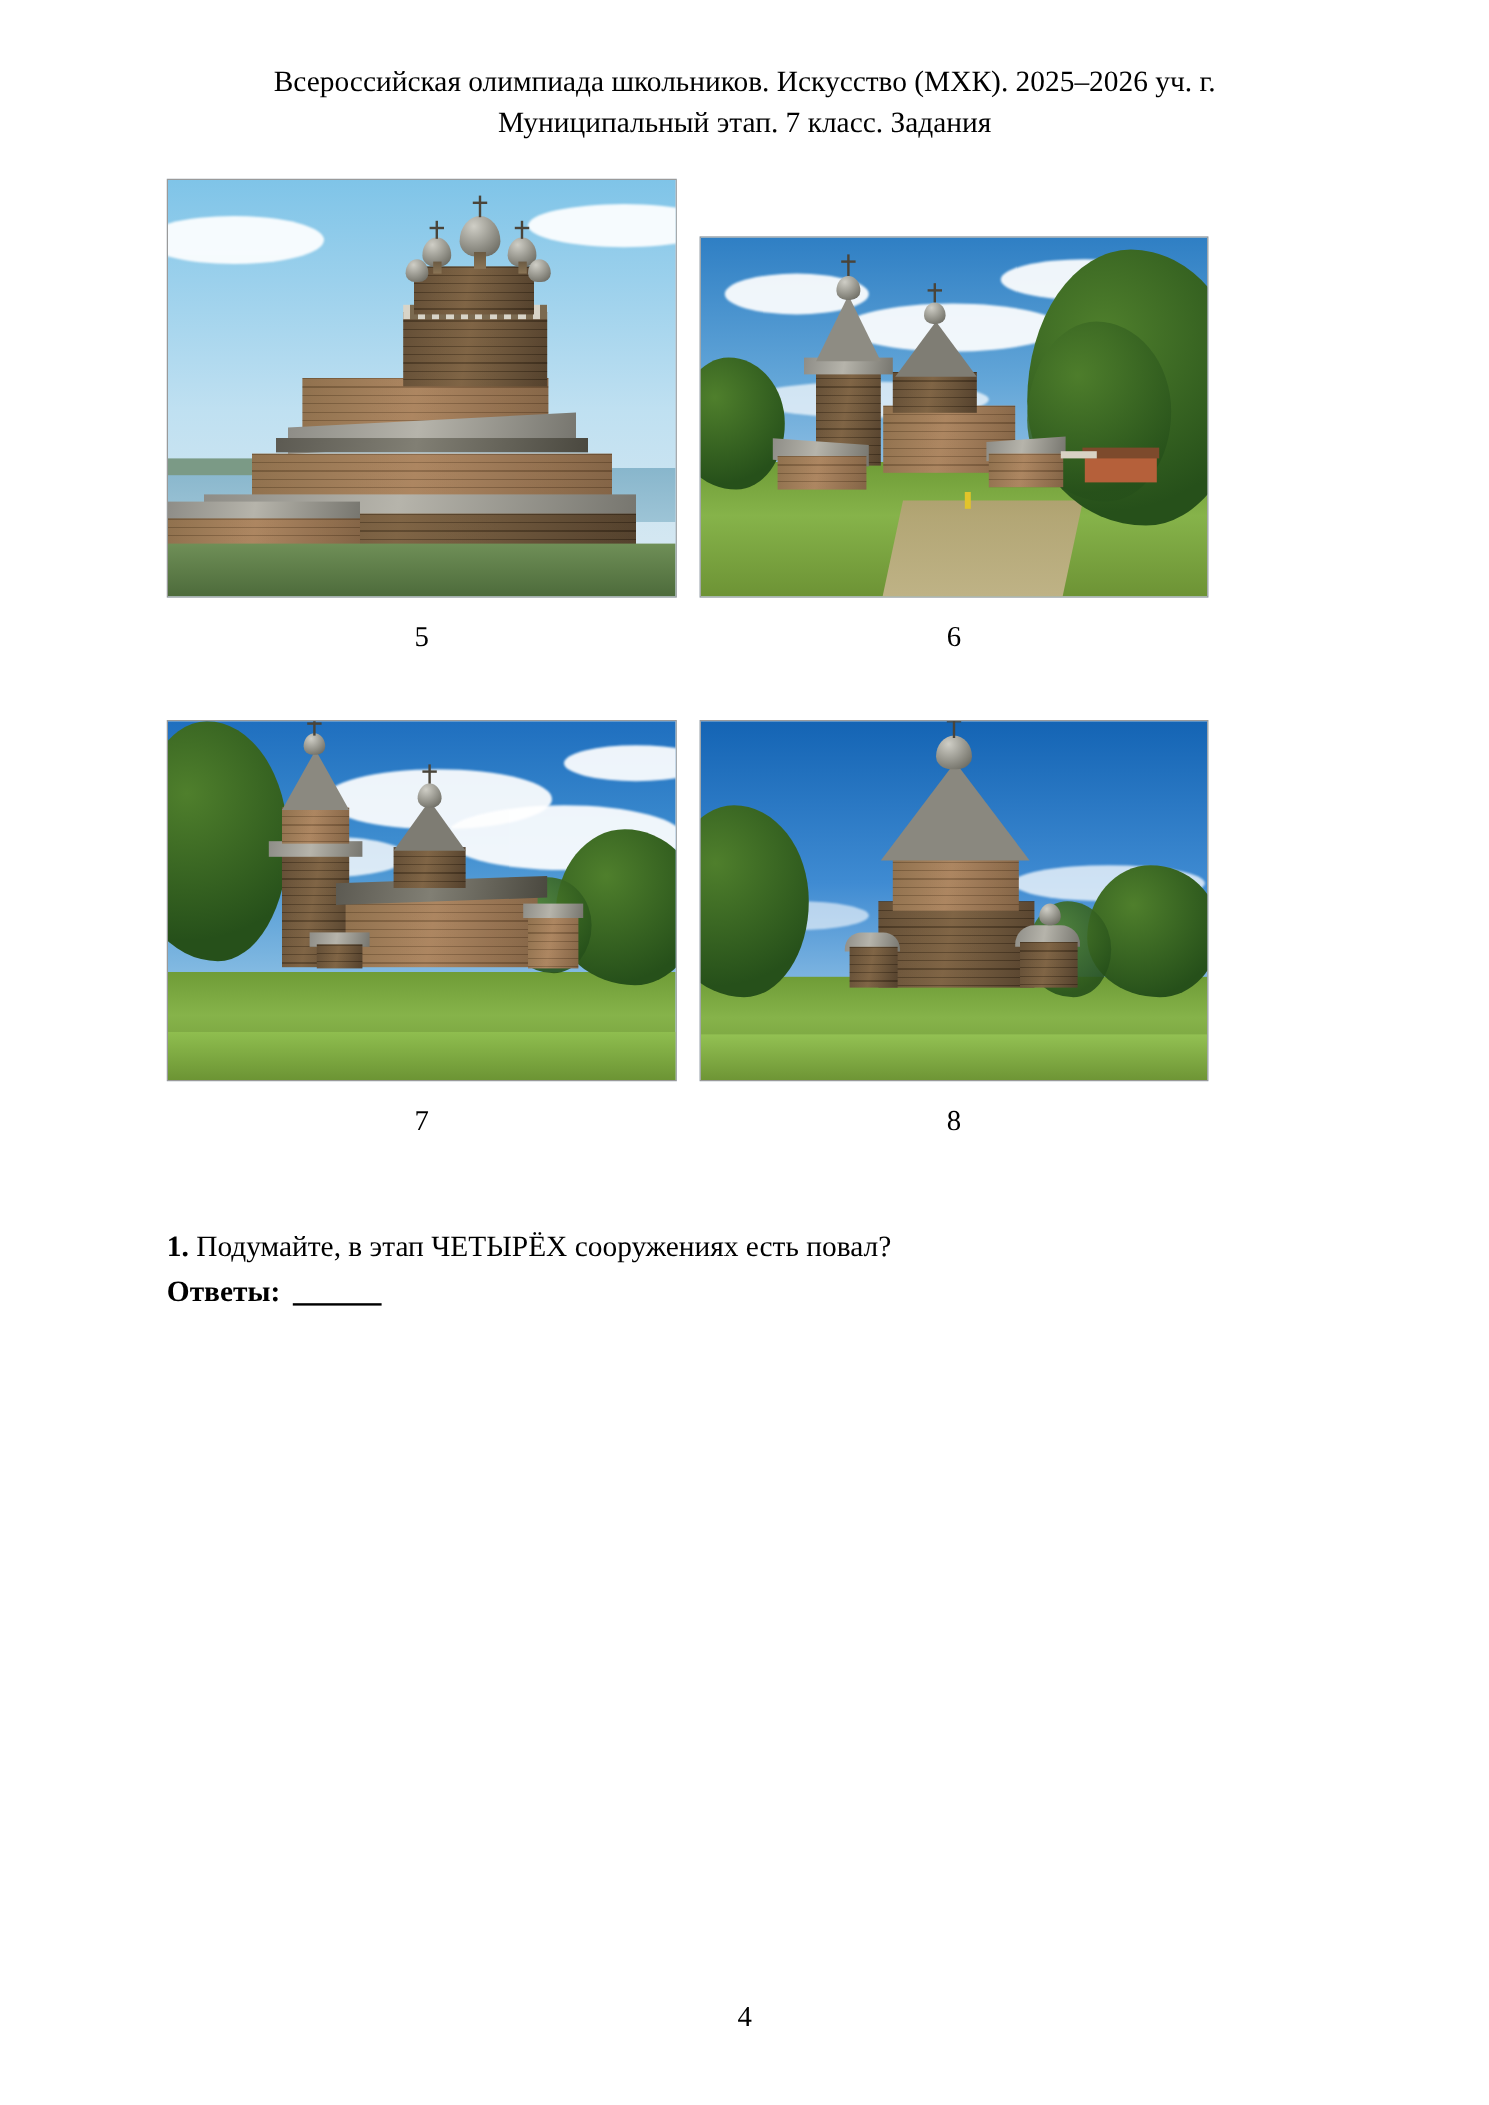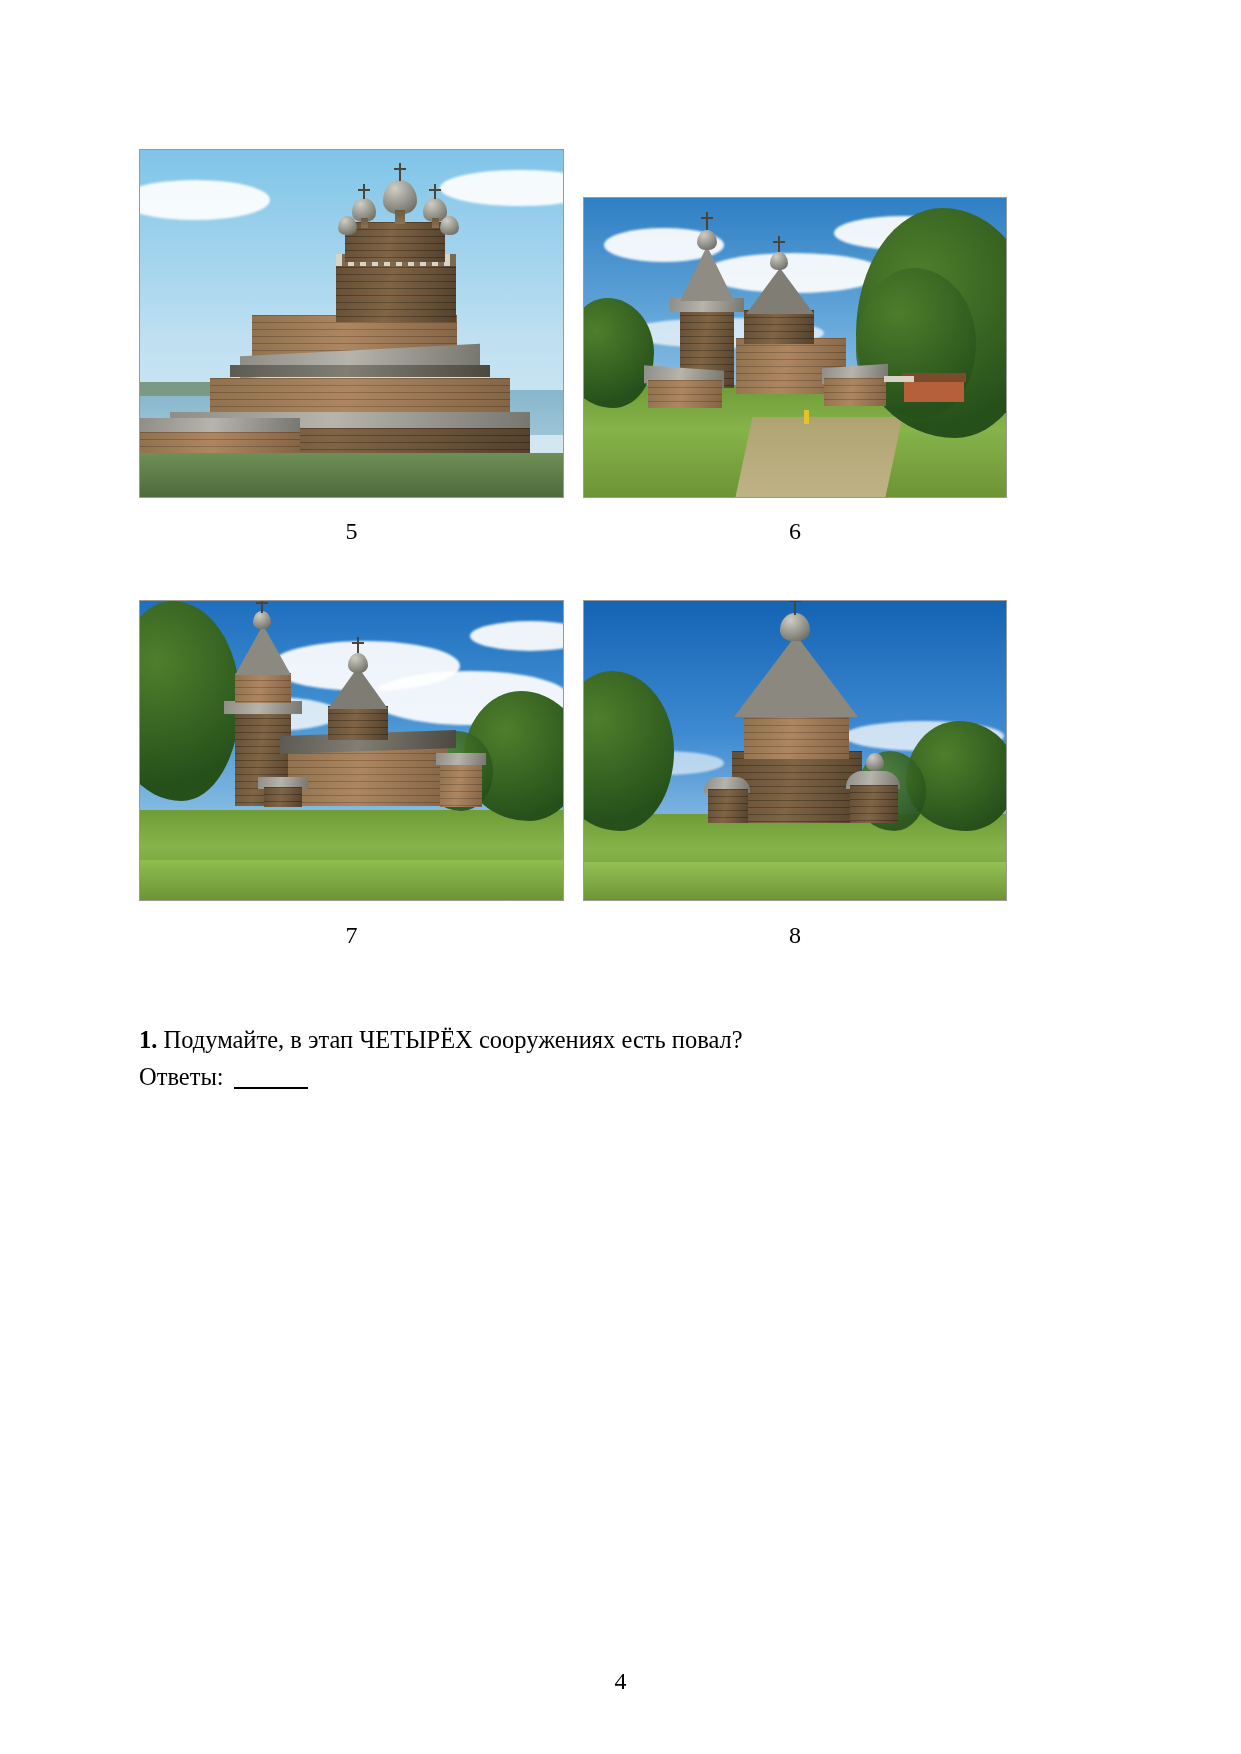--- a/index.html
+++ b/index.html
@@ -162,21 +162,21 @@
     font-size: 24.5px;
     line-height: 44px;
   }
   .q-num { font-weight: bold; }
   .answer-line {
     position: absolute;
     left: 139px;
     top: 1063px;
     font-size: 24.5px;
   }
-  .answer-label { font-weight: normal; }
+  .answer-label { font-weight: bold; }
   .blank {
     display: inline-block;
     width: 74px;
     border-bottom: 2px solid #000;
     margin-left: 10px;
     vertical-align: -4px;
     height: 20px;
   }
 
   .page-number {
@@ -185,20 +185,24 @@
     top: 1668px;
     text-align: center;
     font-size: 24px;
   }
 </style>
 </head>
 <body>
 
 <div class="page">
 
+  <div class="header">
+    <div>Всероссийская олимпиада школьников. Искусство (МХК). 2025–2026 уч. г.</div>
+    <div>Муниципальный этап. 7 класс. Задания</div>
+  </div>
 
   <div class="grid">
 
     <div class="row row-1">
 
       <div class="fig fig-5">
         <div class="frame">
           <div class="scene sky-a"></div>
           <div class="cloud" style="left:-20px;top:30px;width:150px;height:40px;"></div>
           <div class="cloud" style="left:300px;top:20px;width:160px;height:36px;"></div>

